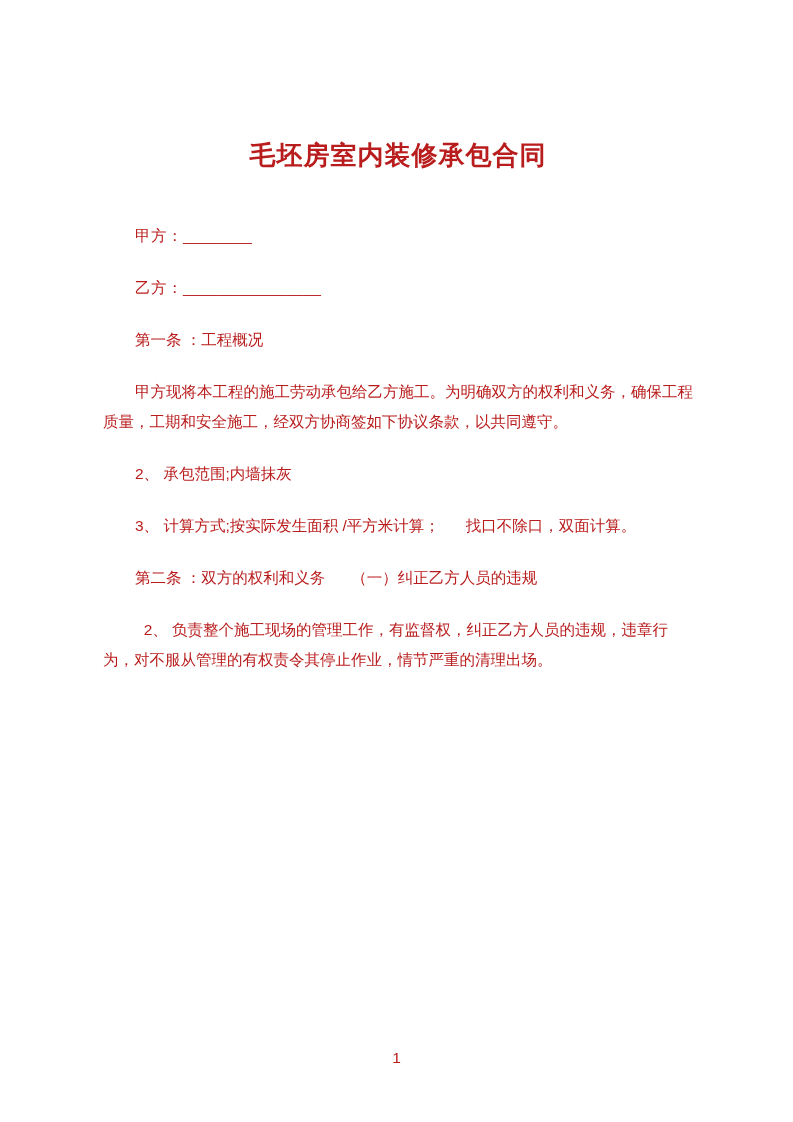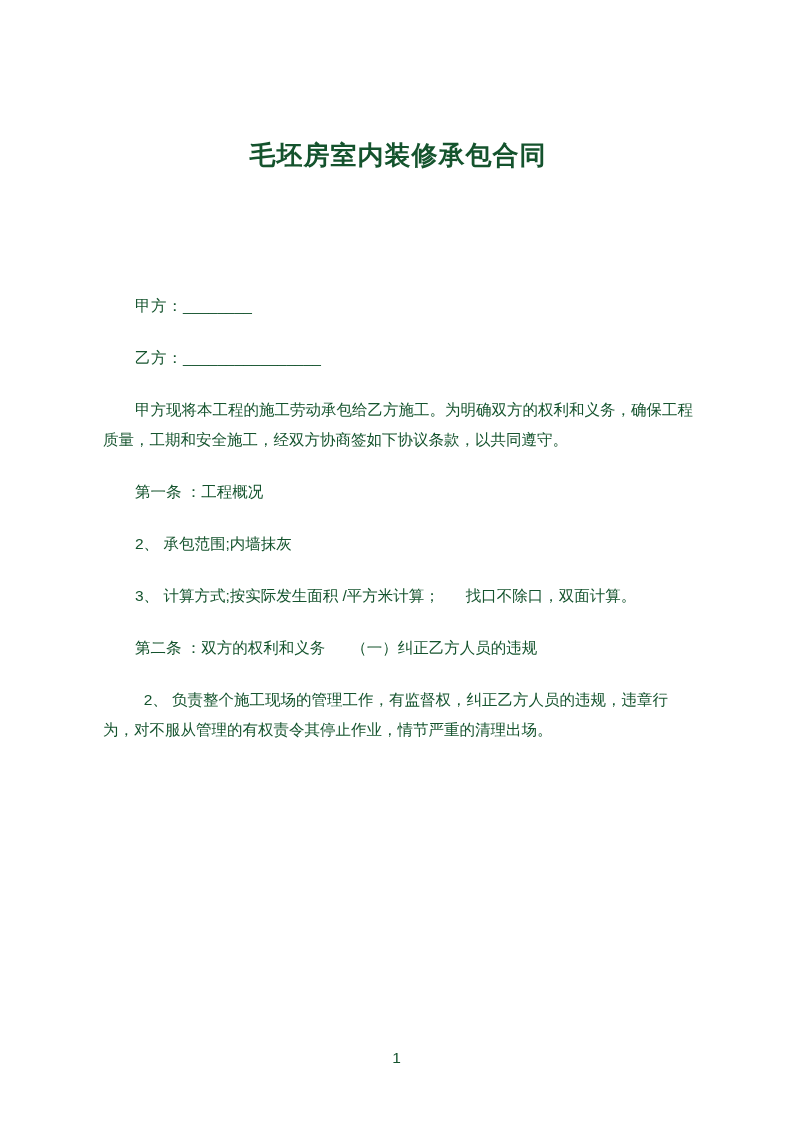--- a/index.html
+++ b/index.html
@@ -6,21 +6,21 @@
     margin: 0;
     padding: 0;
     background: #ffffff;
   }
   .page {
     position: relative;
     width: 793px;
     height: 1122px;
     margin: 0 auto;
     background: #ffffff;
-    color: #14532d;
+    color: #b91c1c;
     font-family: "Liberation Sans", "DejaVu Sans", sans-serif;
     overflow: hidden;
   }
   .content {
     padding: 0 100px 0 103px;
   }
   .doc-title {
     margin: 138px 0 0 0;
     font-size: 26px;
     font-weight: 700;
@@ -35,21 +35,21 @@
     font-weight: 400;
     line-height: 30px;
     text-indent: 32px;
     white-space: pre-wrap;
     word-break: break-all;
   }
   .party-line {
     letter-spacing: 0.5px;
   }
   .party-a {
-    margin-top: 119px;
+    margin-top: 49px;
   }
   .blank {
     letter-spacing: 0;
   }
   .page-number {
     position: absolute;
     top: 1046px;
     left: 0;
     width: 100%;
     text-align: center;
@@ -63,23 +63,23 @@
 <div class="page">
   <div class="content">
 
     <h1 class="doc-title">毛坯房室内装修承包合同</h1>
 
     <p class="para party-line party-a"><span>甲方：</span><span class="blank">________</span></p>
 
     <p class="para party-line"><span>乙方：</span><span class="blank">________________</span></p>
 
 
+    <p class="para">第一条 ：工程概况</p>
+
     <p class="para">甲方现将本工程的施工劳动承包给乙方施工。为明确双方的权利和义务，确保工程质量，工期和安全施工，经双方协商签如下协议条款，以共同遵守。</p>
-
-    <p class="para">第一条 ：工程概况</p>
 
 
     <p class="para">2、 承包范围;内墙抹灰</p>
 
     <p class="para">3、 计算方式;按实际发生面积 /平方米计算；      找口不除口，双面计算。</p>
 
 
     <p class="para">第二条 ：双方的权利和义务      （一）纠正乙方人员的违规</p>
 
 

